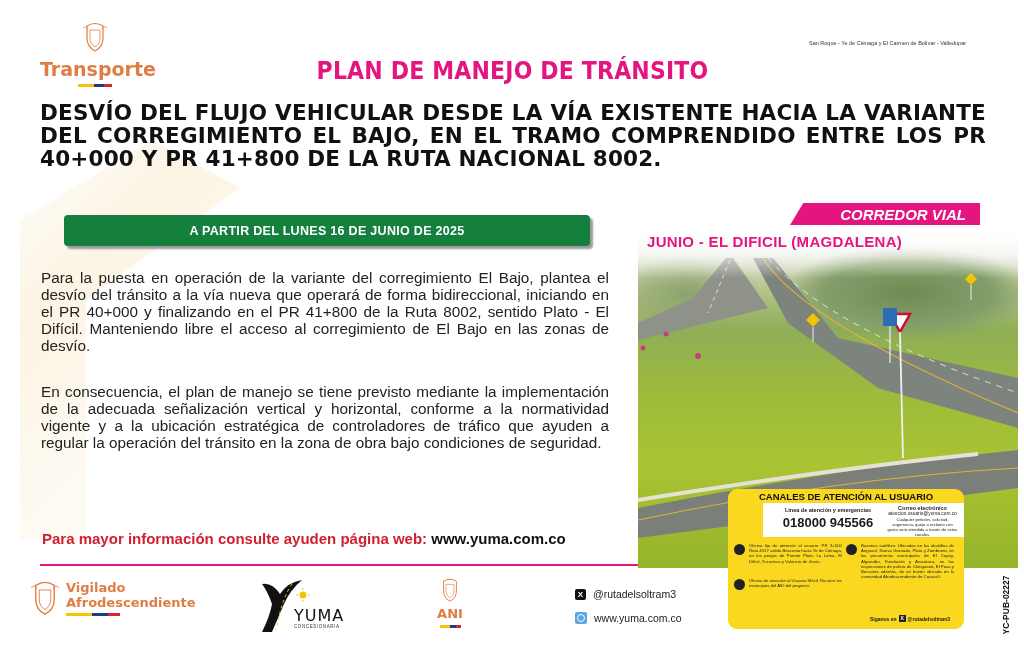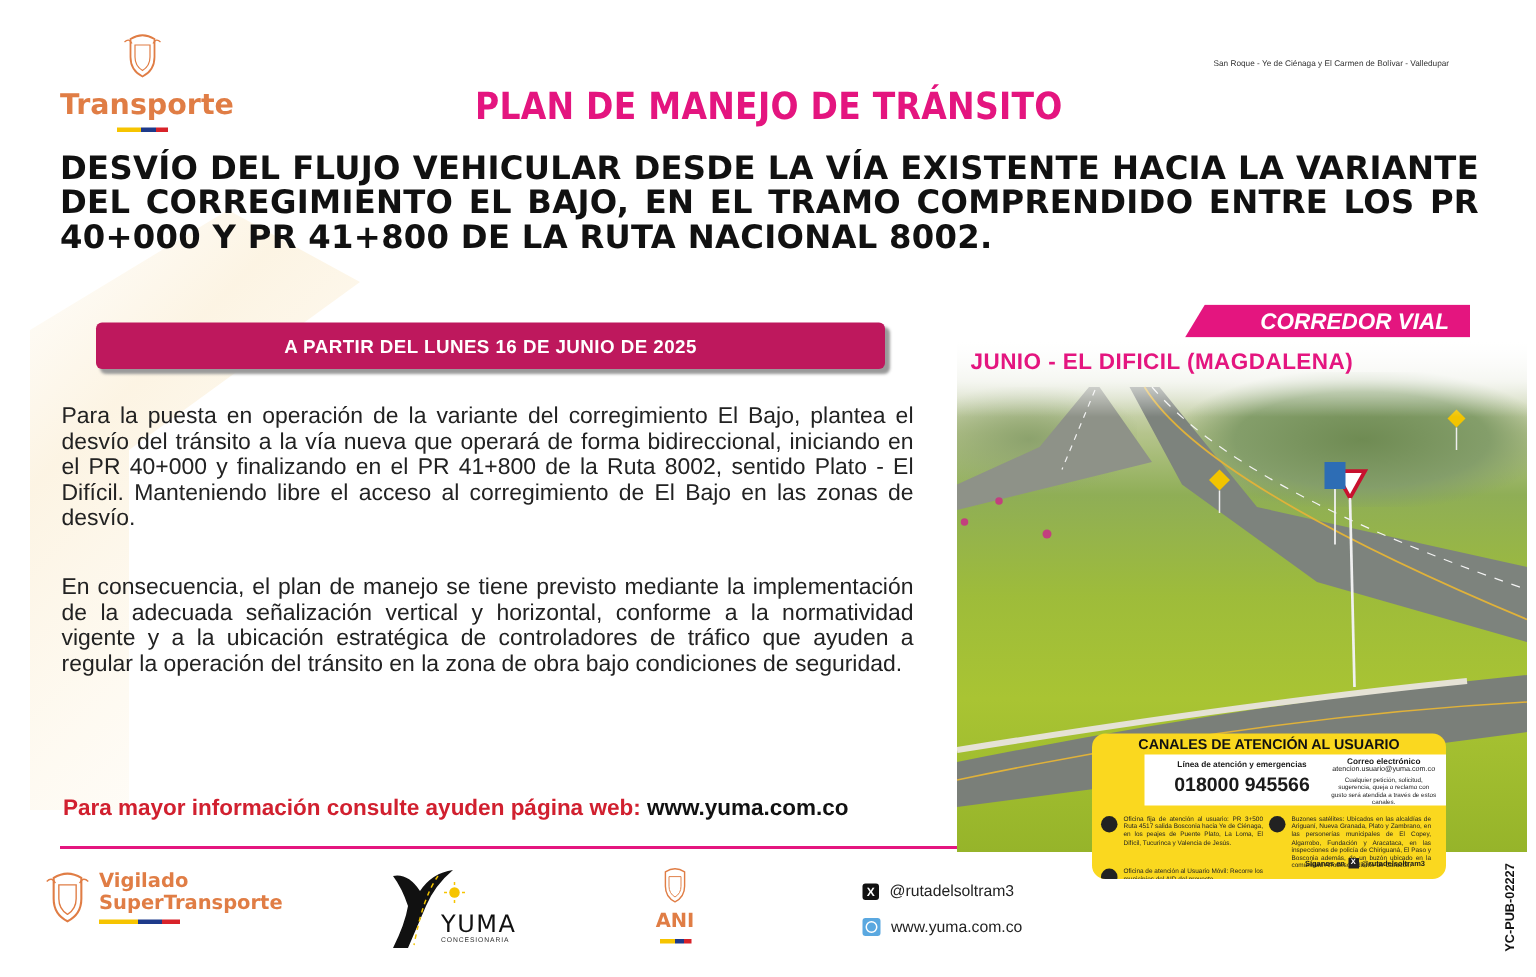--- a/index.html
+++ b/index.html
@@ -24,21 +24,21 @@
   .ruta-logo .row { display: flex; align-items: flex-end; }
   .ruta-logo .box { background: #111; color: #fff; font-family: "DejaVu Sans", sans-serif; font-weight: bold; font-size: 13px; padding: 1px 3px; letter-spacing: 0.3px; transform: scaleX(0.82); transform-origin: left; margin-right: -14px; }
   .ruta-logo .sector { font-family: "DejaVu Sans", sans-serif; font-weight: bold; font-size: 13px; color: #111; transform: scaleX(0.82); transform-origin: left; margin-right: -8px; }
   .ruta-logo .num { font-family: "DejaVu Sans", sans-serif; font-weight: bold; font-size: 20px; color: #111; line-height: 18px; }
   .ruta-logo .sub { font-size: 5.5px; color: #333; margin-top: 2px; white-space: nowrap; }
 
   .main-title { position: absolute; left: 250px; top: 56px; width: 525px; text-align: center; color: #e4157f; font-family: "DejaVu Sans", sans-serif; font-weight: bold; font-size: 25px; letter-spacing: 0.2px; transform: scaleX(0.88); z-index: 2; }
 
   .headline { position: absolute; left: 40px; top: 101px; width: 946px; font-family: "DejaVu Sans", sans-serif; font-weight: bold; font-size: 21.5px; line-height: 23px; color: #111; text-align: justify; text-align-last: left; z-index: 2; letter-spacing: 0.2px; }
 
-  .date-banner { position: absolute; left: 64px; top: 215px; width: 526px; height: 31px; background: #be185d; border-radius: 4px; box-shadow: 3px 3px 2px #9a9a9a; color: #fff; font-weight: bold; font-size: 12.5px; letter-spacing: 0.3px; display: flex; align-items: center; justify-content: center; z-index: 2; }
+  .date-banner { position: absolute; left: 64px; top: 215px; width: 526px; height: 31px; background: #15803d; border-radius: 4px; box-shadow: 3px 3px 2px #9a9a9a; color: #fff; font-weight: bold; font-size: 12.5px; letter-spacing: 0.3px; display: flex; align-items: center; justify-content: center; z-index: 2; }
 
   .body-text { position: absolute; left: 41px; width: 568px; font-size: 15.3px; line-height: 17px; color: #222; text-align: justify; z-index: 2; }
   .p1 { top: 269px; }
   .p2 { top: 383px; }
 
   .more-info { position: absolute; left: 42px; top: 530px; font-size: 15px; font-weight: bold; z-index: 2; white-space: nowrap; }
   .more-info .lbl { color: #d1202f; }
   .more-info .url { color: #111; }
 
   .divider { position: absolute; left: 40px; top: 564px; width: 600px; height: 2px; background: #e4157f; z-index: 1; }
@@ -47,21 +47,21 @@
   .corredor-tag { position: absolute; left: 790px; top: 203px; width: 190px; height: 22px; background: #e4157f; clip-path: polygon(7% 0, 100% 0, 100% 100%, 0 100%); color: #fff; font-style: italic; font-weight: bold; font-size: 15px; display: flex; align-items: center; justify-content: flex-end; padding-right: 14px; z-index: 3; }
   .route-name { position: absolute; left: 647px; top: 233px; color: #e4157f; font-weight: bold; font-size: 15px; letter-spacing: 0.3px; z-index: 3; }
 
   .photo { position: absolute; left: 638px; top: 228px; width: 380px; height: 340px; overflow: hidden; z-index: 1;
     background: linear-gradient(180deg, #f2f3ee 0%, #dfe3d3 8%, #b5c48c 18%, #8fae56 30%, #9ebc3a 50%, #a9c433 70%, #96b42a 100%); }
   .photo .fade { position: absolute; left: 0; top: 0; width: 100%; height: 50px; background: linear-gradient(180deg, #ffffff 0%, rgba(255,255,255,0.7) 50%, rgba(255,255,255,0) 100%); }
   .photo .trees { position: absolute; left: 150px; top: 20px; width: 240px; height: 90px; background: radial-gradient(ellipse at 50% 50%, #6f8b53 0%, #849e6a 50%, rgba(150,170,120,0) 75%); }
   .photo .trees2 { position: absolute; left: 0px; top: 30px; width: 120px; height: 70px; background: radial-gradient(ellipse at 40% 50%, #8ca26d 0%, rgba(160,180,130,0) 75%); }
   .photo svg { position: absolute; left: 0; top: 0; }
 
-  .contact-card { position: absolute; left: 728px; top: 489px; width: 236px; height: 97px; background: #fad81f; border-radius: 9px; z-index: 4; overflow: hidden; }
+  .contact-card { position: absolute; left: 728px; top: 489px; width: 236px; height: 140px; background: #fad81f; border-radius: 9px; z-index: 4; overflow: hidden; }
   .cc-head { height: 14px; text-align: center; font-weight: bold; font-size: 9.5px; color: #111; line-height: 15px; }
   .cc-mid { background: #fff; height: 34px; display: flex; padding: 2px 6px 0 6px; margin-left: 35px; }
   .cc-line { width: 118px; text-align: center; }
   .cc-line .t { font-size: 5.5px; font-weight: bold; margin-top: 2px; }
   .cc-line .ph { font-size: 13px; font-weight: bold; margin-top: 2px; }
   .cc-mail { flex: 1; text-align: center; }
   .cc-mail .t { font-size: 5.5px; font-weight: bold; }
   .cc-mail .e { font-size: 4.8px; }
   .cc-mail .d { font-size: 4.2px; line-height: 5px; margin-top: 1px; }
   .cc-bottom { display: flex; padding: 6px 6px 0 6px; }
@@ -206,21 +206,21 @@
 </div>
 
 <div class="foot-super">
   <svg width="30" height="36" viewBox="0 0 26 30">
     <path d="M5 4 Q13 -1 21 4 L21 16 Q21 25 13 29 Q5 25 5 16 Z" fill="none" stroke="#e07d45" stroke-width="1.2"></path>
     <path d="M8 8 L18 8 L18 16 Q18 22 13 25 Q8 22 8 16 Z" fill="none" stroke="#e07d45" stroke-width="0.8"></path>
     <path d="M1 6 Q4 3 6 7 M25 6 Q22 3 20 7" fill="none" stroke="#e07d45" stroke-width="0.8"></path>
   </svg>
   <div class="txt">
     <div>Vigilado</div>
-    <div>SuperTransporte</div>
+    <div>Afrodescendiente</div>
     <div class="flagbar" style="justify-content:flex-start;margin-top:3px;">
       <span style="width:26px;background:#f6c400"></span>
         <span style="width:16px;background:#1e3a8a"></span>
         <span style="width:12px;background:#d8232a"></span>
     </div>
   </div>
 </div>
 
 <div class="foot-yuma">
   <svg width="40" height="52" viewBox="0 0 40 52">

